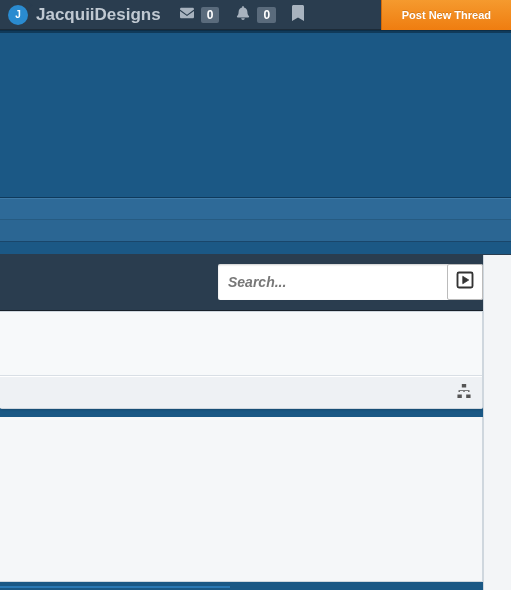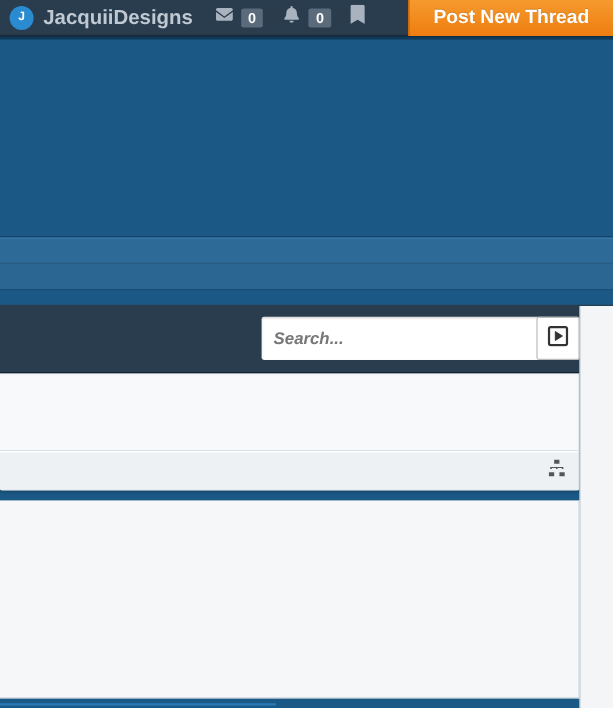--- a/index.html
+++ b/index.html
@@ -45,21 +45,21 @@
   .badge{
     background:#5a6b7c;color:#fff;font-size:12px;font-weight:bold;
     border-radius:2px;padding:1px 6px;min-width:10px;text-align:center;
   }
   .bookmark-nav{margin-right:0;cursor:pointer}
   .bookmark-nav svg{width:12px;height:16px;fill:#a8b3bf}
   .post-btn{
     margin-left:auto;
     background:#f38c1e;
     background:linear-gradient(#f59a2e,#ef7d10);
-    color:#fff;font-weight:bold;font-size:16px;
+    color:#fff;font-weight:bold;font-size:11px;
     border:none;height:30px;padding:0 20px;cursor:pointer;
     text-shadow:0 -1px rgba(0,0,0,.15);
     border-left:1px solid #d06a0b;
   }
   .hero{
     height:168px;
     border-top:3px solid #103a5a;
     border-bottom:1px solid #0f3a5c;
     background:#1b5885;
   }

